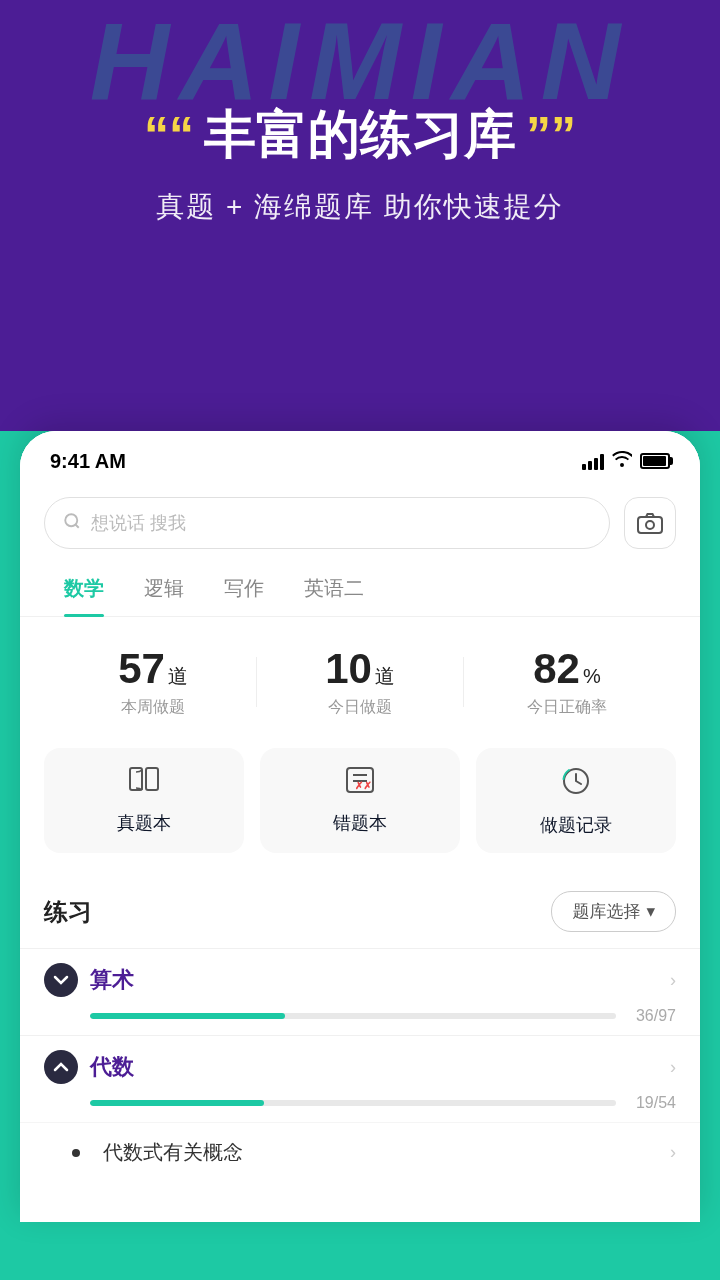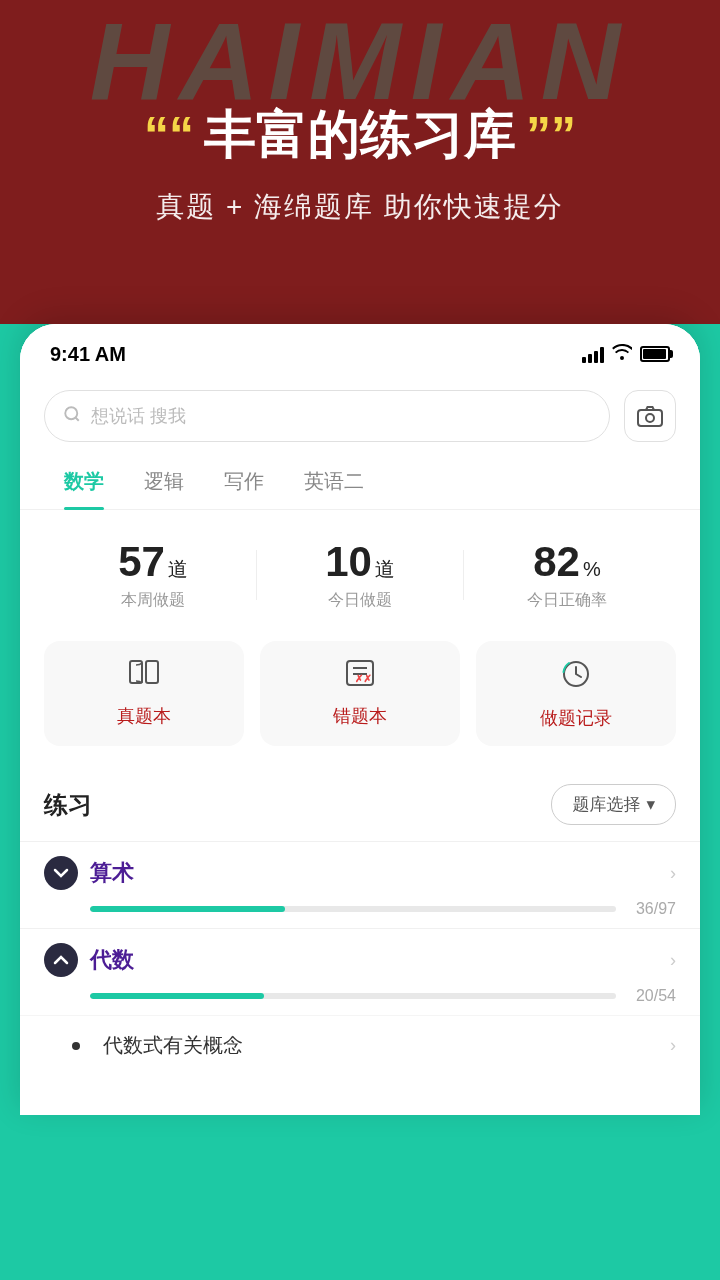--- a/index.html
+++ b/index.html
@@ -7,25 +7,25 @@
     body {
       width: 720px;
       min-height: 1280px;
       background: #1DC9A4;
       font-family: -apple-system, 'PingFang SC', 'Helvetica Neue', sans-serif;
       overflow-x: hidden;
     }
 
     
     .header-bg {
-      background: #7f1d1d;
+      background: #4c1d95;
       width: 100%;
       padding: 4px;
       position: relative;
-      height: 324px;
+      height: 431px;
       overflow: hidden;
     }
 
     .header-decorative {
       position: absolute;
       top: 0; left: 0; right: 0;
       height: 120px;
       display: flex;
       align-items: center;
       justify-content: center;
@@ -297,21 +297,21 @@
       border: none;
       outline: none;
     }
 
     .action-btn-icon {
       font-size: 28px;
     }
 
     .action-btn-label {
       font-size: 18px;
-      color: #b91c1c;
+      color: #0f172a;
       font-weight: 500;
     }
 
     
     .practice-header {
       display: flex;
       align-items: center;
       justify-content: space-between;
       padding: 14px 24px 16px;
     }
@@ -607,21 +607,21 @@
           </svg>
         </div>
         <span class="category-name">代数</span>
         <span class="category-arrow">›</span>
       </div>
       <div class="category-progress-row">
         <div class="progress-bar-bg">
           <div class="progress-bar-fill" style="width: 33%"></div>
         </div>
         <span class="progress-count">
-          <span>20</span>/<span>54</span>
+          <span>19</span>/<span>54</span>
         </span>
       </div>
     </div>
 
     <div class="sub-item">
       <div class="sub-item-dot"></div>
       <span class="sub-item-text">代数式有关概念</span>
       <span class="sub-item-arrow">›</span>
     </div>
 

